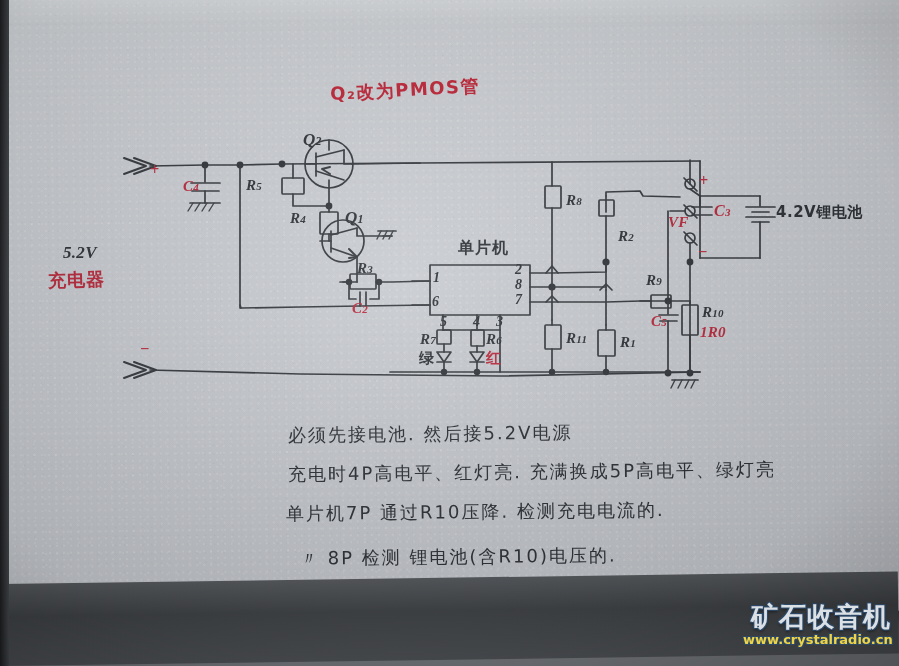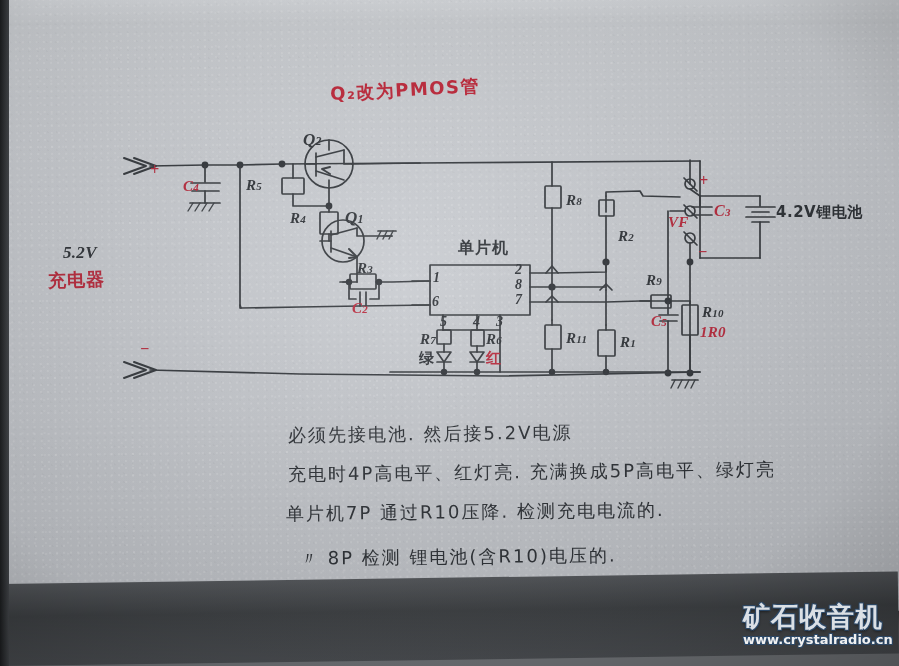--- a/index.html
+++ b/index.html
@@ -85,38 +85,38 @@
     font-size:18px;
     letter-spacing:1.5px;
     white-space:nowrap;
     transform:rotate(-3deg);
     font-weight:600;
   }
   
   #watermark{
     position:absolute;right:8px;bottom:6px;
     width:148px;height:58px;
-    text-align:left;
+    text-align:right;
     opacity:.93;
   }
   #wm-cn{
     font-family:"DejaVu Sans",sans-serif;
     font-size:27px;font-weight:bold;
     color:#e8edf3;
     letter-spacing:1px;
     text-shadow:
       -1px -1px 0 #2c4a6b, 1px -1px 0 #2c4a6b,
       -1px  1px 0 #2c4a6b, 1px  1px 0 #2c4a6b,
        0 2px 3px rgba(0,0,0,.6);
     line-height:30px;
   }
   #wm-url{
     font-family:"DejaVu Sans",sans-serif;
     font-size:13px;font-weight:bold;
-    color:#ffffff;
+    color:#fde047;
     letter-spacing:0px;
     text-shadow:-1px -1px 0 #2c4a6b,1px -1px 0 #2c4a6b,-1px 1px 0 #2c4a6b,1px 1px 0 #2c4a6b;
     line-height:16px;
   }
   #left-dark{
     position:absolute;left:0;top:0;width:9px;height:666px;
     background:linear-gradient(90deg,#1c1e20,#43464a);
   }
   #bottom-dark{
     position:absolute;left:0;bottom:0;width:899px;height:82px;

